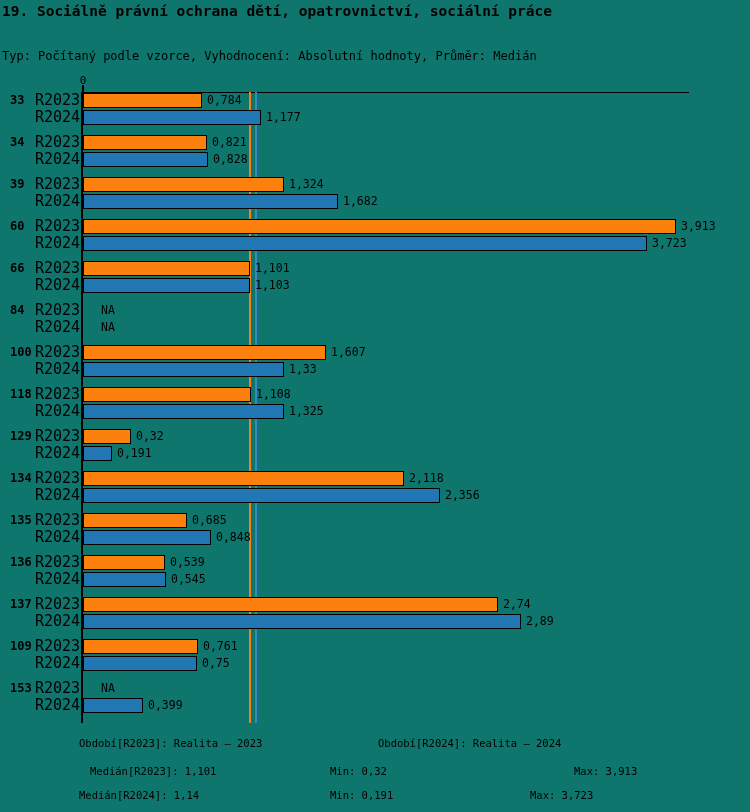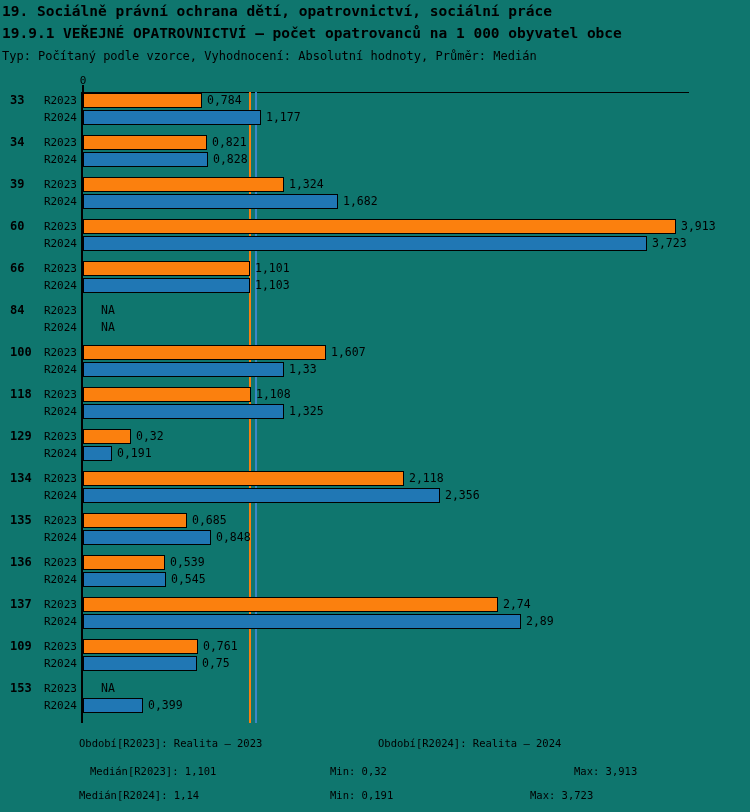--- a/index.html
+++ b/index.html
@@ -20,21 +20,21 @@
   
   .median-layer{position:absolute;left:83px;top:92px;width:606px;height:631px;z-index:1;}
   .median-line{position:absolute;top:0;height:100%;width:2px;}
 
   
   .rows{position:absolute;left:83px;top:93px;width:667px;z-index:2;}
   .group{height:42px;}
   .bar-line{position:relative;height:15px;margin-bottom:2px;white-space:nowrap;font-size:11.5px;line-height:15px;}
   .bar-line.second{margin-bottom:0;}
   .cat{position:absolute;left:-73px;top:0;font-weight:bold;font-size:12px;line-height:15px;}
-  .slabel{position:absolute;left:-48px;top:0;width:42px;text-align:right;font-size:11px;line-height:15px;}
+  .slabel{position:absolute;left:-48px;top:0;width:42px;text-align:left;font-size:15px;line-height:15px;}
   .bar{display:inline-block;height:15px;border:1px solid #000;box-sizing:border-box;vertical-align:top;}
   .val{display:inline-block;margin-left:5px;vertical-align:top;font-size:11.5px;line-height:15px;}
   .val.na{margin-left:4px;padding-left:14px;}
 
   
   .foot{position:absolute;font-size:10.5px;white-space:pre;}
   .f-period23{left:79px;top:737px;}
   .f-period24{left:378px;top:737px;}
   .f-med23{left:79px;top:765px;padding-left:11px;}
   .f-min23{left:330px;top:765px;}
@@ -42,21 +42,20 @@
   .f-med24{left:79px;top:789px;}
   .f-min24{left:330px;top:789px;}
   .f-max24{left:530px;top:789px;}
 </style>
 </head>
 <body>
 
 <div class="screen">
 
   <div class="title">19. Sociálně právní ochrana dětí, opatrovnictví, sociální práce</div>
-  <div class="subtitle">19.9.1 VEŘEJNÉ OPATROVNICTVÍ – počet opatrovanců na 1 000 obyvatel obce</div>
   <div class="meta">Typ: Počítaný podle vzorce, Vyhodnocení: Absolutní hodnoty, Průměr: Medián</div>
 
   <div class="zero-label">0</div>
   <div class="tick"></div>
   <div class="axis-top"></div>
   <div class="axis-y"></div>
 
   <div class="median-layer">
       <div class="median-line" style="left: 166px; background: rgb(251, 128, 14);"></div>
       <div class="median-line" style="left: 172px; background: rgb(58, 135, 200);"></div>

